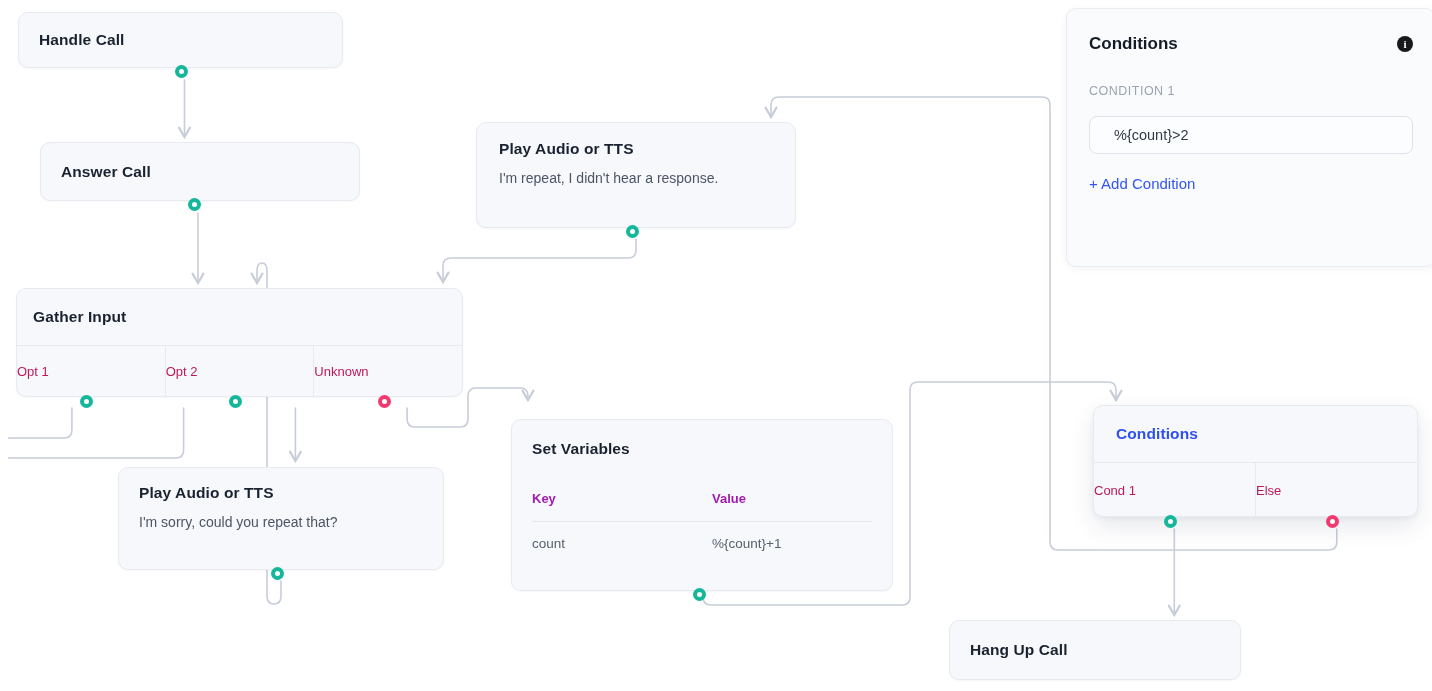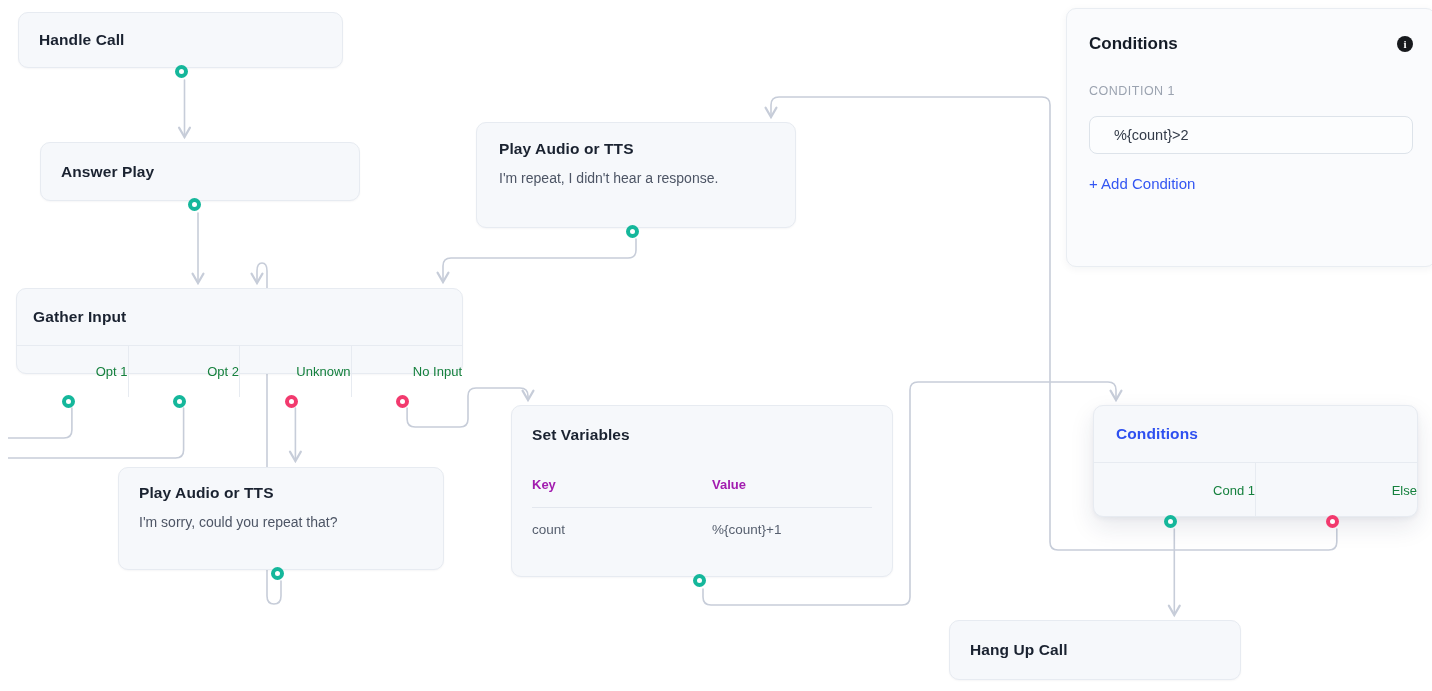--- a/index.html
+++ b/index.html
@@ -28,48 +28,48 @@
     position:absolute; z-index:3;
     width:13px; height:13px; background:#ffffff;
     border:4px solid #15b79b; border-radius:50%;
     bottom:-11px;
   }
   .port.pink { border-color:#f23a6e; }
 
   
   .opt-row { display:flex; border-top:1px solid #e7ebf1; position:relative; }
   .opt-cell {
-    flex:1 1 0; position:relative; display:flex; align-items:center; justify-content:flex-end;
-    font-size:13px; color:#15803d;
+    flex:1 1 0; position:relative; display:flex; align-items:center; justify-content:flex-start;
+    font-size:13px; color:#be185d;
   }
   .opt-cell + .opt-cell { border-left:1px solid #e7ebf1; }
   .opt-cell .port { left:50%; margin-left:-10.5px; }
 
   .title-row { display:flex; align-items:center; padding:0 20px; }
 
   
   #handle-call { left:10px; top:12px; width:325px; height:56px; }
   #handle-call .port { left:156px; }
   
   #answer-call { left:32px; top:142px; width:320px; height:59px; }
   #answer-call .port { left:147px; }
   
   #play-audio-top { left:468px; top:122px; width:320px; height:106px; padding:17px 22px; }
   #play-audio-top .node-sub { margin-top:12px; }
   #play-audio-top .port { left:149px; }
   
-  #gather-input { left:8px; top:288px; width:447px; height:86px; }
+  #gather-input { left:8px; top:288px; width:447px; height:109px; }
   #gather-input .title-row { height:56px; padding-left:16px; }
   #gather-input .opt-row { height:52px; }
   
   #play-audio-repeat { left:110px; top:467px; width:326px; height:103px; padding:16px 20px; }
   #play-audio-repeat .node-sub { margin-top:12px; }
   #play-audio-repeat .port { left:152px; }
   
-  #set-variables { left:503px; top:405px; width:382px; height:172px; padding:20px 20px 0; }
+  #set-variables { left:503px; top:419px; width:382px; height:172px; padding:20px 20px 0; }
   #set-variables .kv-grid { display:grid; grid-template-columns:180px 1fr; }
   #set-variables .kv-head { margin-top:33px; font-size:13px; font-weight:700; color:#a21caf; }
   #set-variables .kv-div { border:none; border-top:1px solid #e3e7ee; margin:15px 0 0; }
   #set-variables .kv-val { margin-top:14px; font-size:13.5px; color:#565f6e; }
   #set-variables .port { left:181px; }
   
   #conditions-node { left:1085px; top:405px; width:325px; height:112px;
     box-shadow:0 10px 24px rgba(25,40,80,0.10), 0 2px 5px rgba(25,40,80,0.05); }
   #conditions-node .title-row { height:56px; padding-left:22px; }
   #conditions-node .node-title { color:#2e50f0; }
@@ -132,21 +132,21 @@
 
   <div class="node" id="handle-call">
     <div class="simple-pad">
         <span class="node-title">Handle Call</span>
       </div>
     <span class="port"></span>
   </div>
 
   <div class="node" id="answer-call">
     <div class="simple-pad">
-        <span class="node-title">Answer Play</span>
+        <span class="node-title">Answer Call</span>
       </div>
     <span class="port"></span>
   </div>
 
   <div class="node" id="play-audio-top">
     <div class="node-title">Play Audio or TTS</div>
     <div class="node-sub">I'm repeat, I didn't hear a response.</div>
     <span class="port"></span>
   </div>
 
@@ -158,24 +158,20 @@
       <div class="opt-cell">
         <span>Opt 1</span>
         <span class="port"></span>
       </div>
       <div class="opt-cell">
         <span>Opt 2</span>
         <span class="port"></span>
       </div>
       <div class="opt-cell">
         <span>Unknown</span>
-        <span class="port pink"></span>
-      </div>
-      <div class="opt-cell">
-        <span>No Input</span>
         <span class="port pink"></span>
       </div>
     </div>
   </div>
 
   <div class="node" id="play-audio-repeat">
     <div class="node-title">Play Audio or TTS</div>
     <div class="node-sub">I'm sorry, could you repeat that?</div>
     <span class="port"></span>
   </div>

